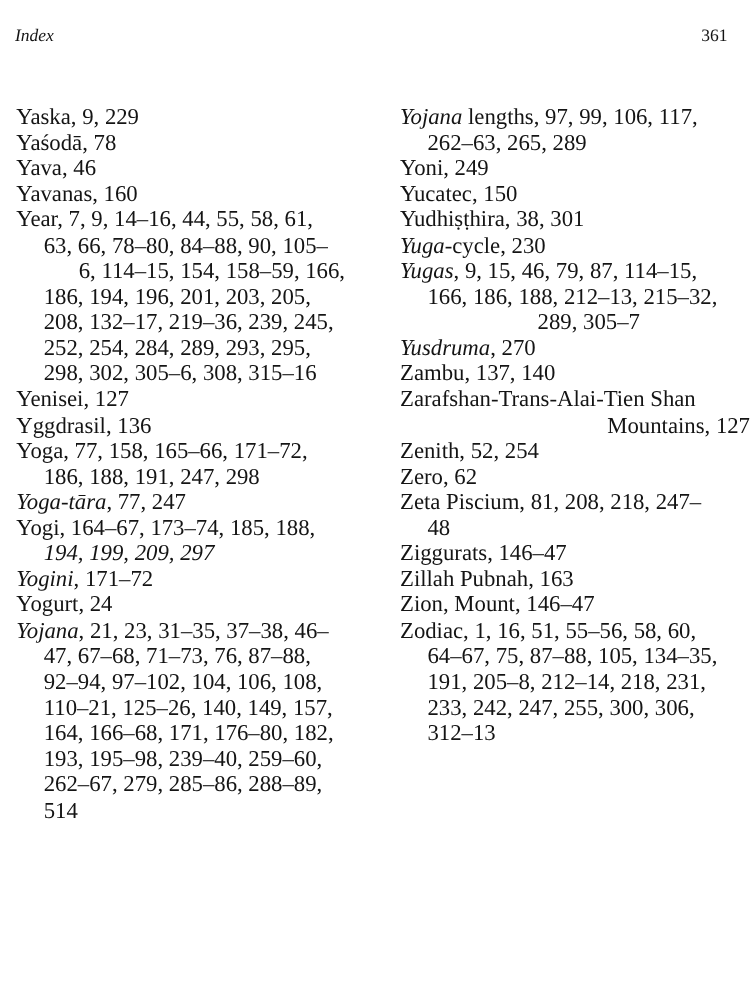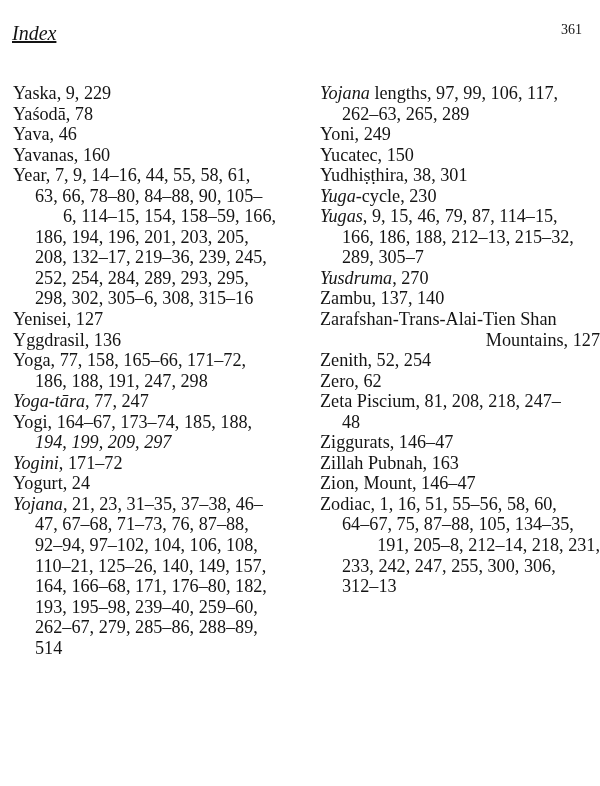--- a/index.html
+++ b/index.html
@@ -2,21 +2,21 @@
 <html><head>
   <meta charset="utf-8">
   <style>
     html, body { margin: 0; padding: 0; background: #ffffff; }
     body {
       width: 600px; height: 786px; overflow: hidden; position: relative;
       font-family: "Liberation Serif", "DejaVu Serif", serif;
       color: #141414;
     }
     .header { position: absolute; top: 22px; left: 12px; right: 18px; height: 30px; }
-    .header-title { position: absolute; left: 0; top: 0; font-style: italic; font-size: 20px; text-decoration: underline; }
+    .header-title { position: absolute; left: 0; top: 0; font-style: italic; font-size: 14px; }
     .header-page { position: absolute; right: 0; top: 0; font-size: 14px; }
     .col { position: absolute; top: 83px; font-size: 18.2px; line-height: 20.55px; }
     .col-left { left: 13px; width: 285px; }
     .col-right { left: 320px; width: 280px; }
     .entry { padding-left: 22px; text-indent: -22px; margin: 0; white-space: normal; }
     .entry .line { display: block; }
     .entry .line.cont { padding-left: 0; }
     .it { font-style: italic; }
   </style>
 </head>
@@ -96,21 +96,21 @@
     </div>
     <div class="entry">
       <span class="line"><span>Yudhiṣṭhira, 38, 301</span></span>
     </div>
     <div class="entry">
       <span class="line"><span class="it">Yuga</span><span>-cycle, 230</span></span>
     </div>
     <div class="entry">
       <span class="line"><span class="it">Yugas</span><span>, 9, 15, 46, 79, 87, 114–15,</span></span>
       <span class="line cont" style="text-indent: 0px;"><span>166, 186, 188, 212–13, 215–32,</span></span>
-      <span class="line cont" style="text-indent: 0px;"><span>289, 305–7</span></span>
+      <span class="line cont" style="text-indent: 0px; text-align: center;"><span>289, 305–7</span></span>
     </div>
     <div class="entry">
       <span class="line"><span class="it">Yusdruma</span><span>, 270</span></span>
     </div>
     <div class="entry">
       <span class="line"><span>Zambu, 137, 140</span></span>
     </div>
     <div class="entry">
       <span class="line"><span>Zarafshan-Trans-Alai-Tien Shan</span></span>
       <span class="line cont" style="text-indent: 0px; text-align: right;"><span>Mountains, 127</span></span>
@@ -130,17 +130,17 @@
     </div>
     <div class="entry">
       <span class="line"><span>Zillah Pubnah, 163</span></span>
     </div>
     <div class="entry">
       <span class="line"><span>Zion, Mount, 146–47</span></span>
     </div>
     <div class="entry">
       <span class="line"><span>Zodiac, 1, 16, 51, 55–56, 58, 60,</span></span>
       <span class="line cont" style="text-indent: 0px;"><span>64–67, 75, 87–88, 105, 134–35,</span></span>
-      <span class="line cont" style="text-indent: 0px; text-align: right;"><span>191, 205–8, 212–14, 218, 231,</span></span>
+      <span class="line cont" style="text-indent: 0px;"><span>191, 205–8, 212–14, 218, 231,</span></span>
       <span class="line cont" style="text-indent: 0px;"><span>233, 242, 247, 255, 300, 306,</span></span>
       <span class="line cont" style="text-indent: 0px;"><span>312–13</span></span>
     </div>
   </div>
 
 </body></html>

